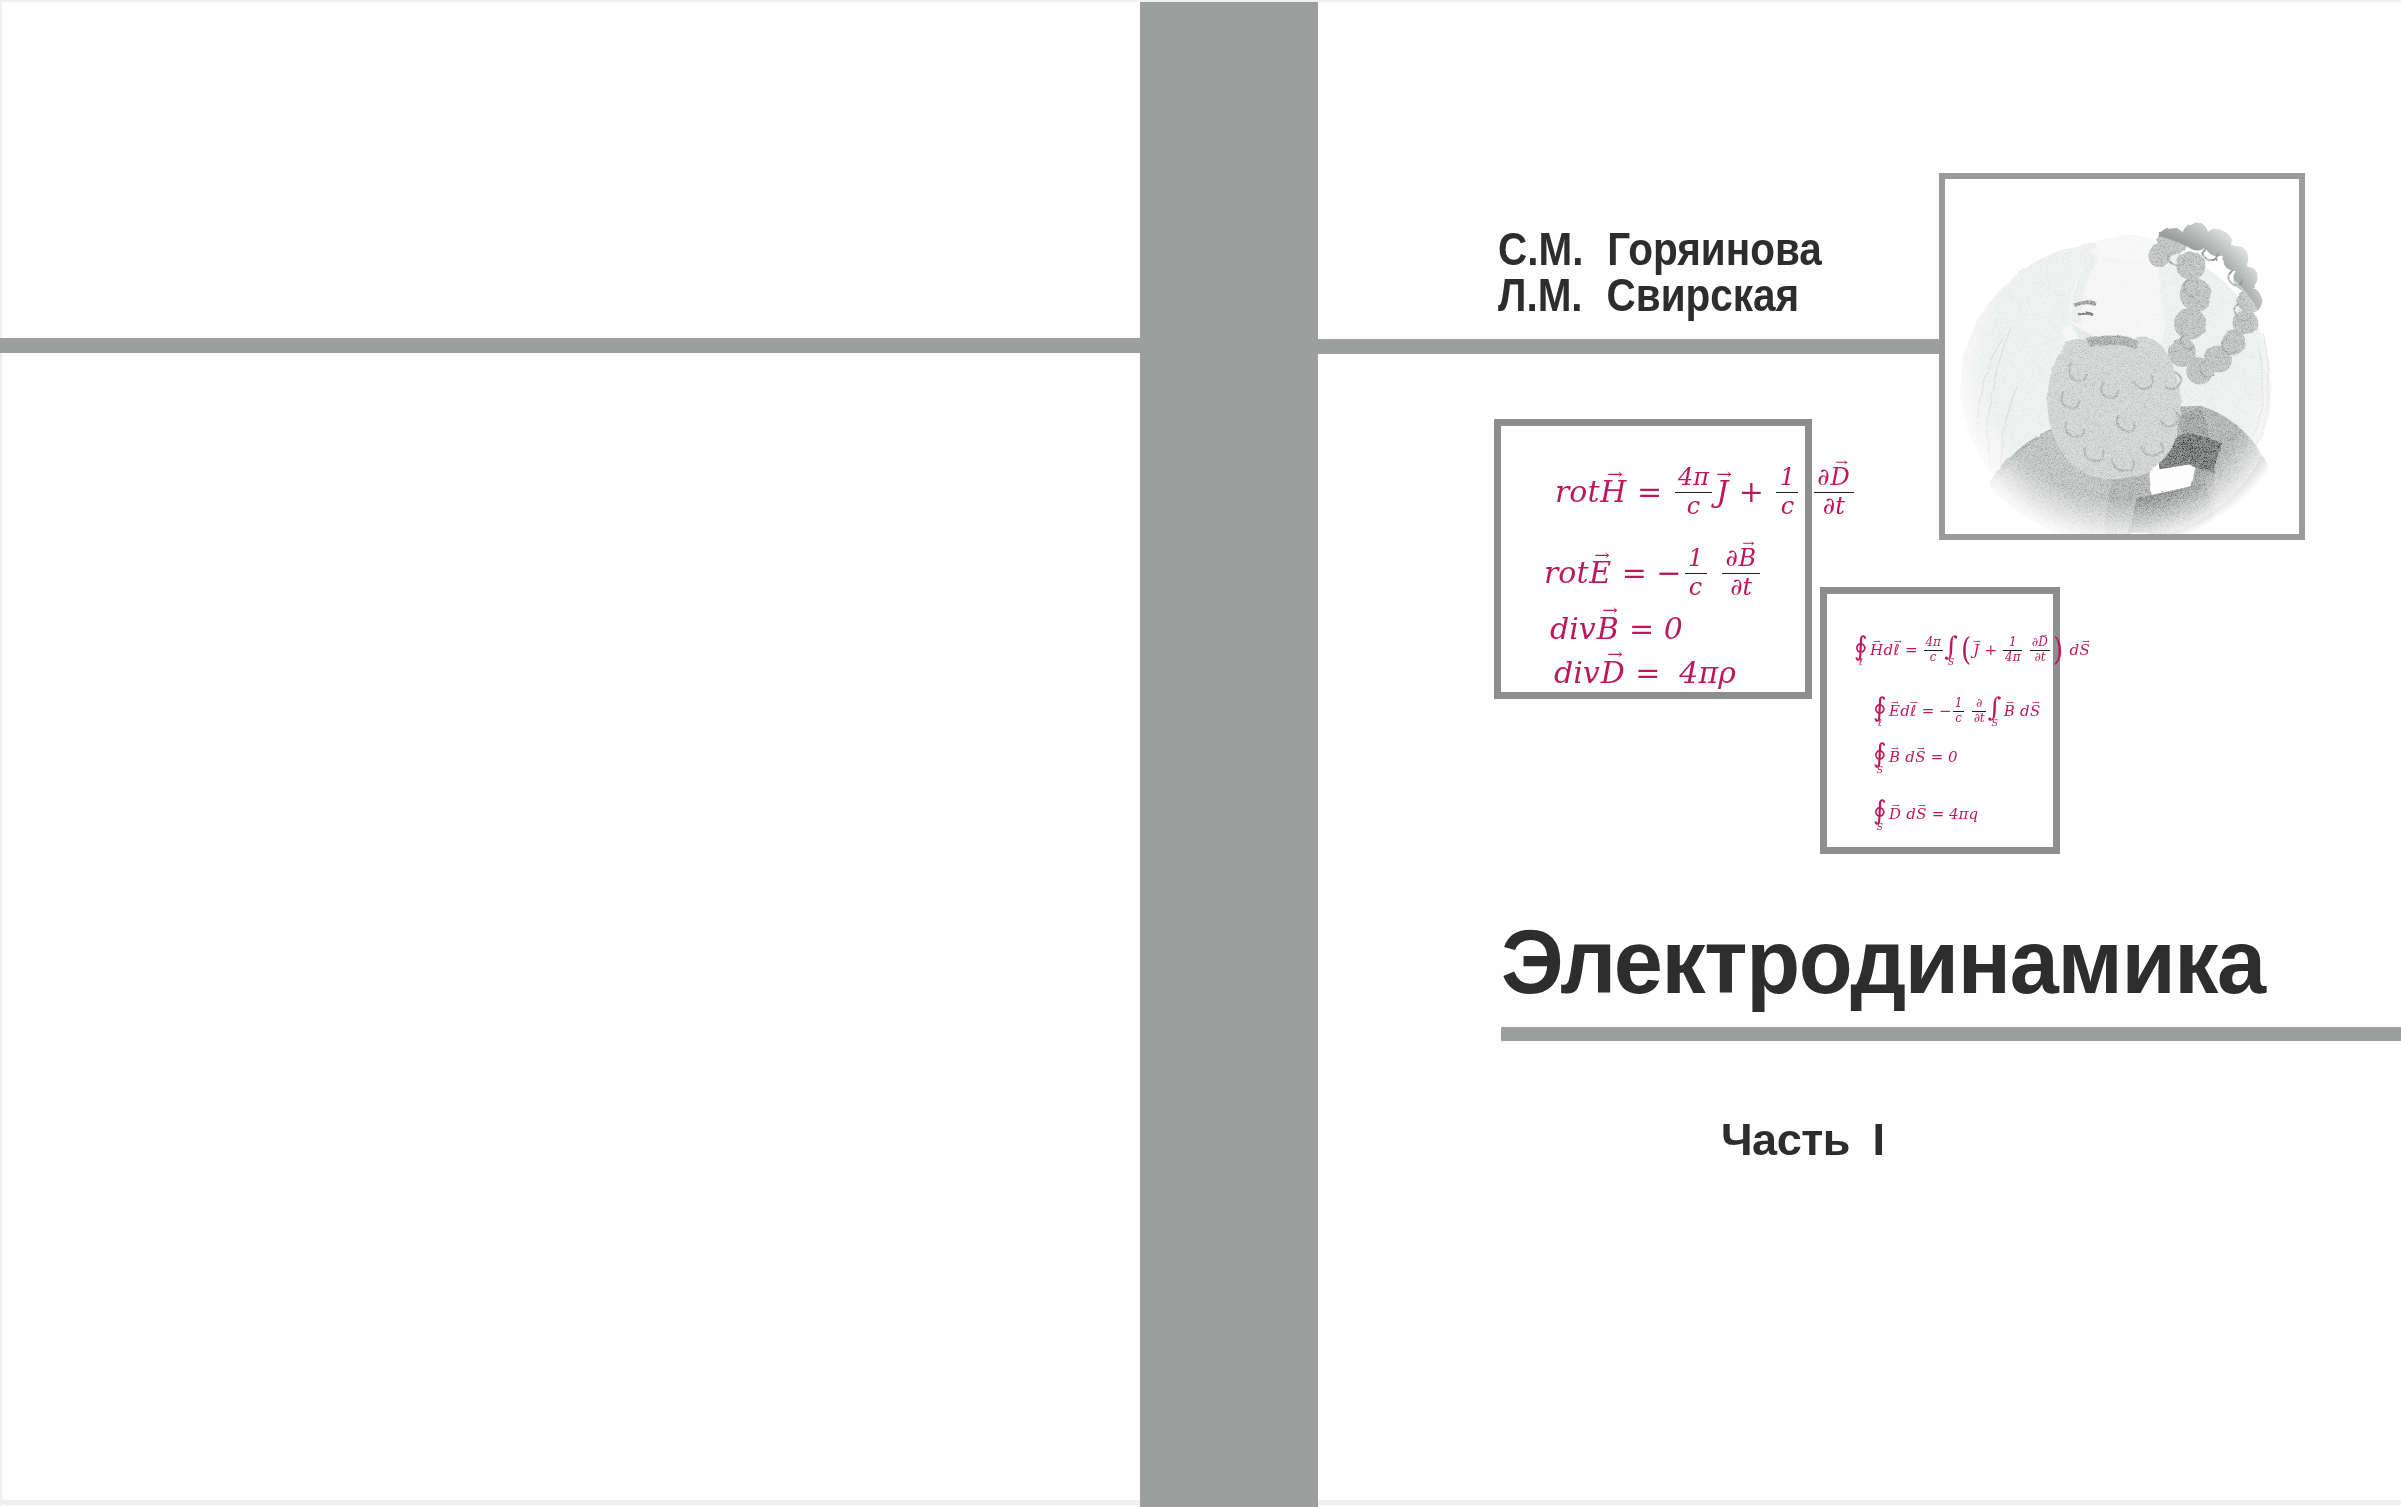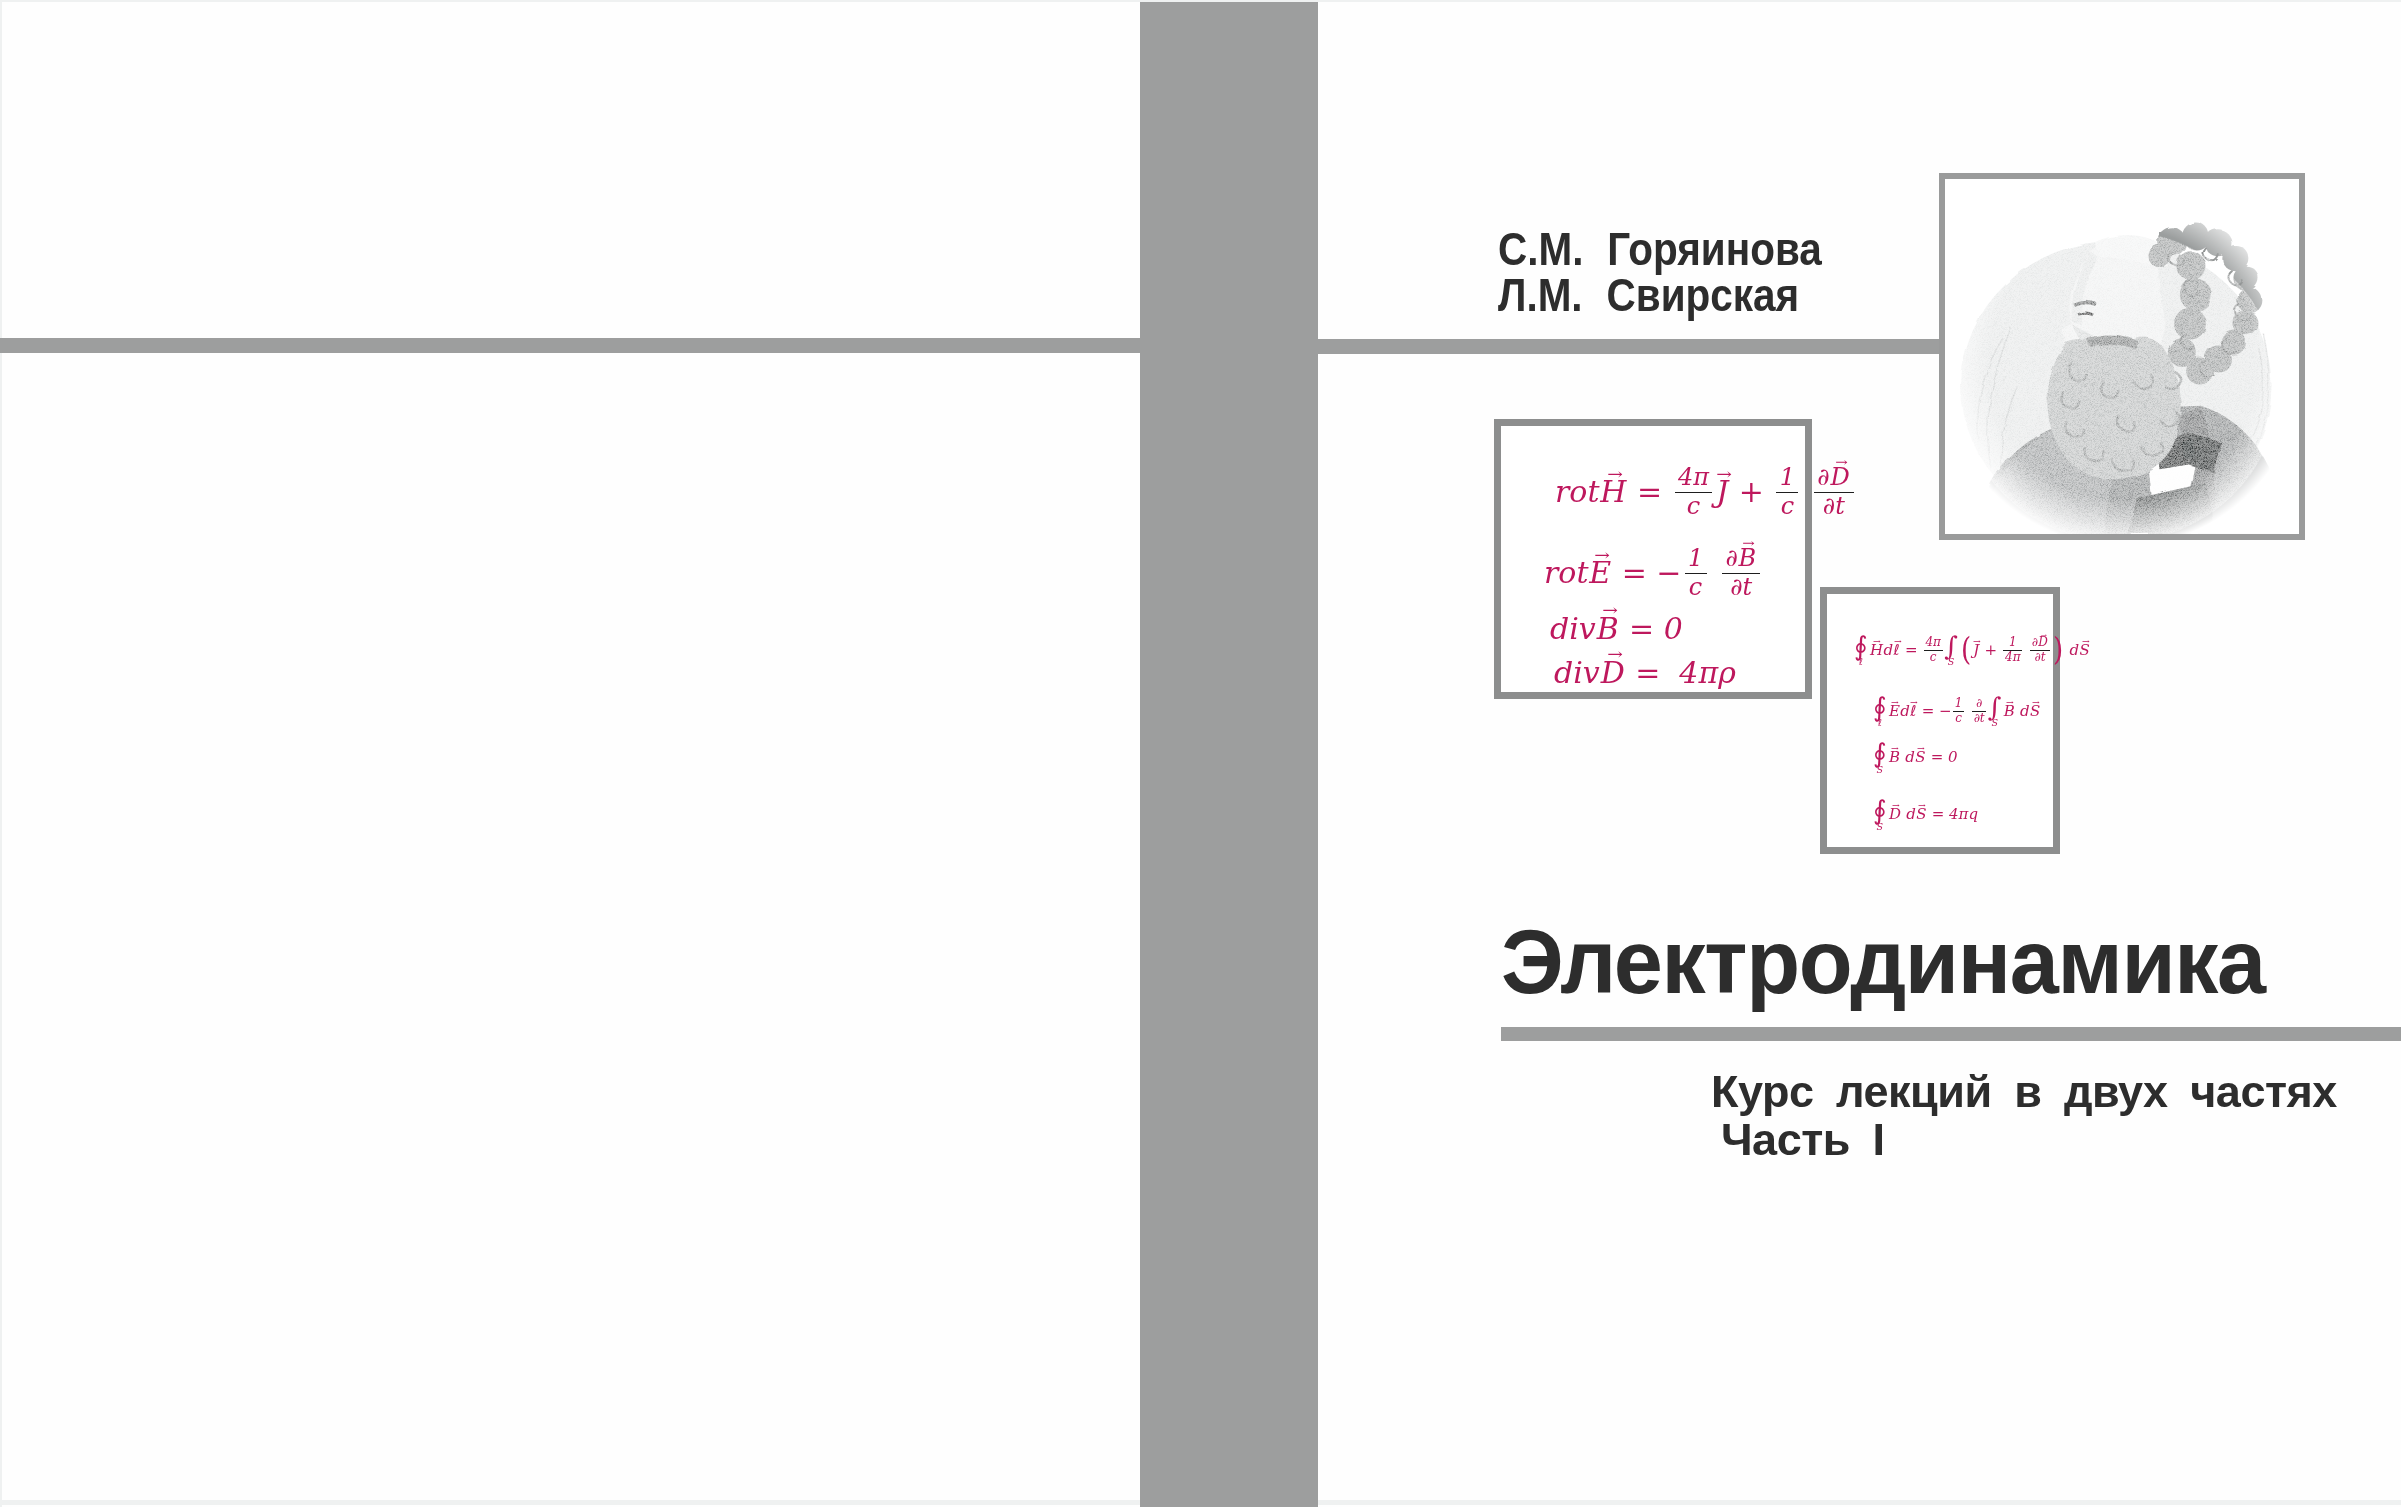--- a/index.html
+++ b/index.html
@@ -376,18 +376,17 @@
         </g>
         <ellipse cx="360" cy="430" rx="332" ry="322" fill="#000000" filter="url(#stip)" opacity="0.5"></ellipse>
         <rect width="734" height="736" fill="url(#fade)"></rect>
       </svg>
     </div>
 
     <div class="abs title" style="left:183px;top:916px;">Электродинамика</div>
 
     <div class="abs title-bar" style="left:183px;top:1027px;width:940px;"></div>
 
-    <div class="abs subtitle subtitle1" style="left:393px;top:1069px;">Курс лекций в двух частях</div>
     <div class="abs subtitle subtitle2" style="left:403px;top:1117px;">Часть I</div>
 
   </div>
 </div>
 
 
 </body></html>

